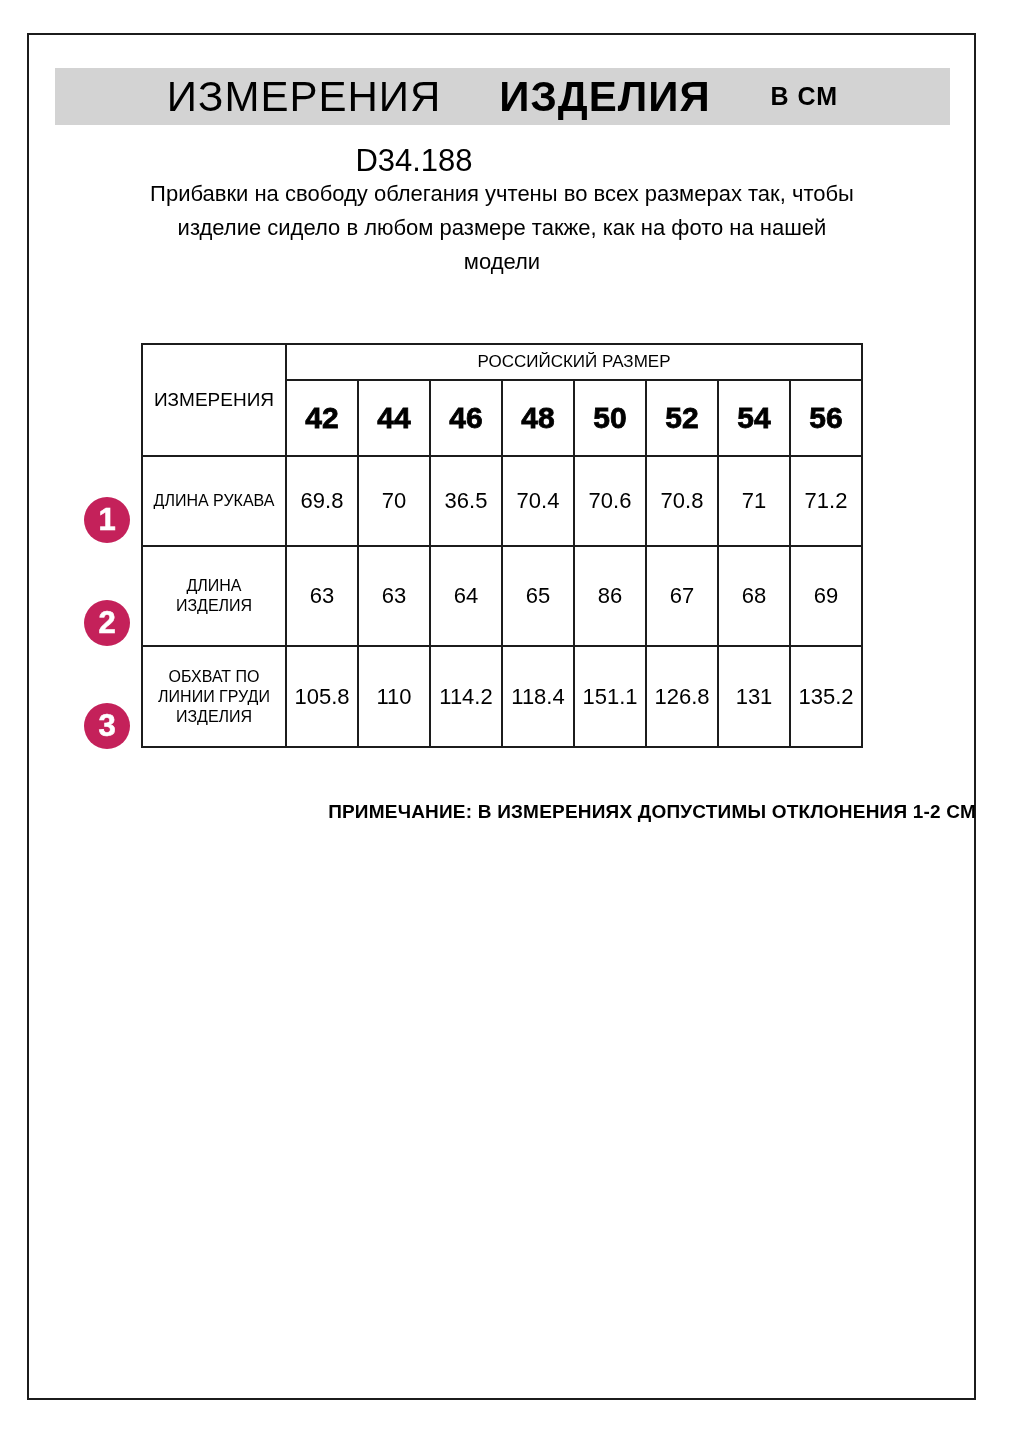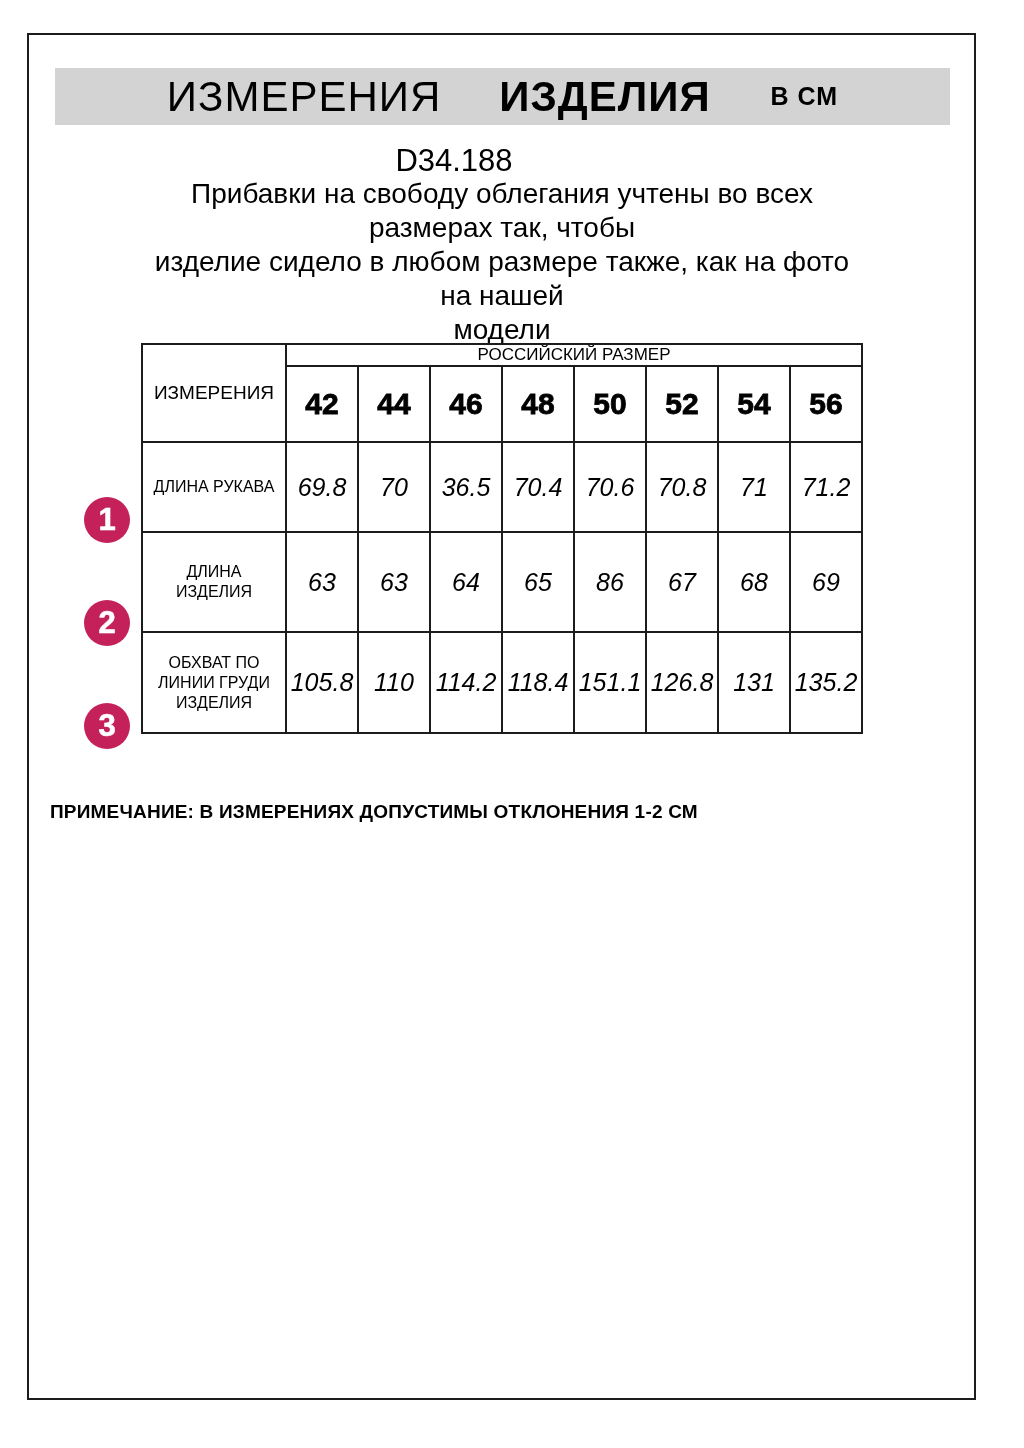--- a/index.html
+++ b/index.html
@@ -28,80 +28,79 @@
     background: #d3d3d3;
     display: flex; align-items: center; justify-content: center;
   }
   .banner-word-1 { font-size: 42px; font-weight: 400; letter-spacing: 1px; }
   .banner-word-2 { font-size: 42px; font-weight: 700; margin-left: 58px; letter-spacing: 1px; }
   .banner-unit   { font-size: 25px; font-weight: 700; margin-left: 60px; letter-spacing: 1px; }
 
   .article-code {
     left: 27px; top: 143px; width: 774px;
     text-align: center;
-    font-size: 31px; font-weight: 400; margin-left: 40px;
+    font-size: 31px; font-weight: 400;
   }
 
   .fit-description {
     left: 137px; top: 177px; width: 730px;
     text-align: center;
-    font-size: 28px; line-height: 34px;
+    font-size: 22px; line-height: 34px;
     white-space: pre-line;
   }
 
   
   table.size-table {
     position: absolute;
     left: 141px; top: 343px;
     border-collapse: collapse;
     table-layout: fixed;
   }
   table.size-table td {
     border: 2px solid #1c1c1c;
     text-align: center;
     vertical-align: middle;
-    padding: 0;
+    padding: 7px;
     background: #ffffff;
   }
   td.corner-cell   { width: 144px; font-size: 19px; }
   td.group-cell    { height: 20px; font-size: 17px; }
   td.size-cell     {
     width: 72px; height: 76px;
     font-size: 30px; font-weight: 700;
     -webkit-text-stroke: 0.8px #000;
   }
   td.label-cell {
     font-size: 16px; line-height: 20px;
     white-space: pre-line;
   }
   tr.data-row-1 td { height: 90px; }
   tr.data-row-2 td { height: 100px; }
   tr.data-row-3 td { height: 101px; }
-  td.value-cell { font-size: 25px; font-weight: 400; font-style: italic; }
+  td.value-cell { font-size: 22px; font-weight: 400; }
 
   
   .row-badge {
     width: 46px; height: 46px;
     border-radius: 50%;
     background: #c4215a;
     color: #ffffff;
     display: flex; align-items: center; justify-content: center;
     font-size: 31px; font-weight: 700;
     -webkit-text-stroke: 0.6px #fff;
   }
   .badge-1 { left: 84px; top: 497px; }
   .badge-2 { left: 84px; top: 600px; }
   .badge-3 { left: 84px; top: 703px; }
 
   .note-line {
     left: 27px; top: 801px; width: 949px;
-    text-align: left;
+    text-align: right;
     font-size: 19px; font-weight: 700;
     letter-spacing: 0.2px;
-    padding-left: 23px;
   }
 </style>
 </head>
 <body>
 
 <div class="abs page-frame"></div>
 
 <div class="abs banner">
   <span class="banner-word-1">ИЗМЕРЕНИЯ</span>
   <span class="banner-word-2">ИЗДЕЛИЯ</span>

